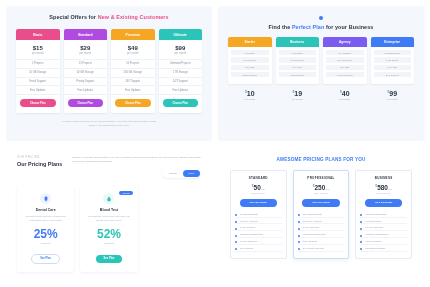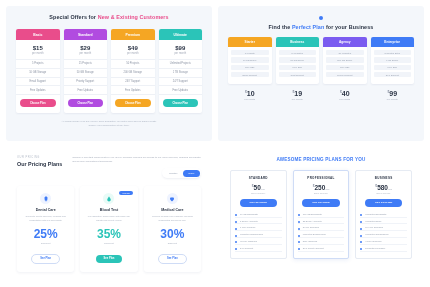--- a/index.html
+++ b/index.html
@@ -316,37 +316,25 @@
 
       <div class="p3-card">
         <span class="p3-badge">Popular</span>
         <div class="p3-ico" style="background:#e9fbf7">
           <svg width="6" height="6" viewBox="0 0 24 24" fill="#2bc4b8">
               <path d="M12 2S5 10.5 5 15a7 7 0 0014 0c0-4.5-7-13-7-13z"></path>
             </svg>
         </div>
         <div class="p3-name">Blood Test</div>
         <div class="p3-desc">Full laboratory blood panel with same day results and expert review.</div>
-        <div class="p3-pct" style="color:#2bc4b8">35%</div>
+        <div class="p3-pct" style="color:#2bc4b8">52%</div>
         <div class="p3-pcs">Discount</div>
         <span class="p3-btn" style="background:#2bc4b8;color:#ffffff">See Plan</span>
       </div>
 
-      <div class="p3-card">
-        <div class="p3-ico" style="background:#eef3ff">
-          <svg width="6" height="6" viewBox="0 0 24 24" fill="#3f7bf6">
-              <path d="M12 21s-8-5.2-8-10.4A4.6 4.6 0 0112 7a4.6 4.6 0 018 3.6C20 15.8 12 21 12 21z"></path>
-            </svg>
-        </div>
-        <div class="p3-name">Medical Care</div>
-        <div class="p3-desc">General medical care package including diagnostics and follow ups.</div>
-        <div class="p3-pct" style="color:#3f7bf6">30%</div>
-        <div class="p3-pcs">Discount</div>
-        <span class="p3-btn" style="background:#ffffff;color:#3f7bf6;border:1px solid #cfdcf6">See Plan</span>
-      </div>
 
     </div>
   </div>
 
   <div class="panel white" style="padding:10px 12px;">
     <div class="p4-h">AWESOME PRICING PLANS FOR YOU</div>
     <div class="p4-grid">
 
       <div class="p4-card">
         <div class="p4-name">STANDARD</div>

